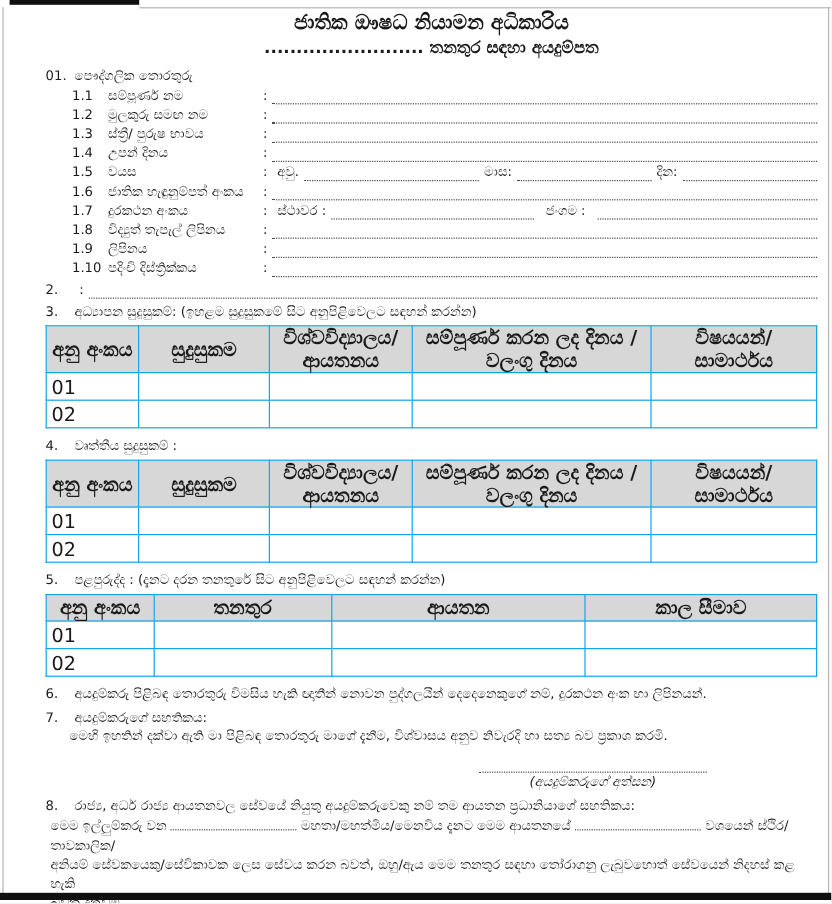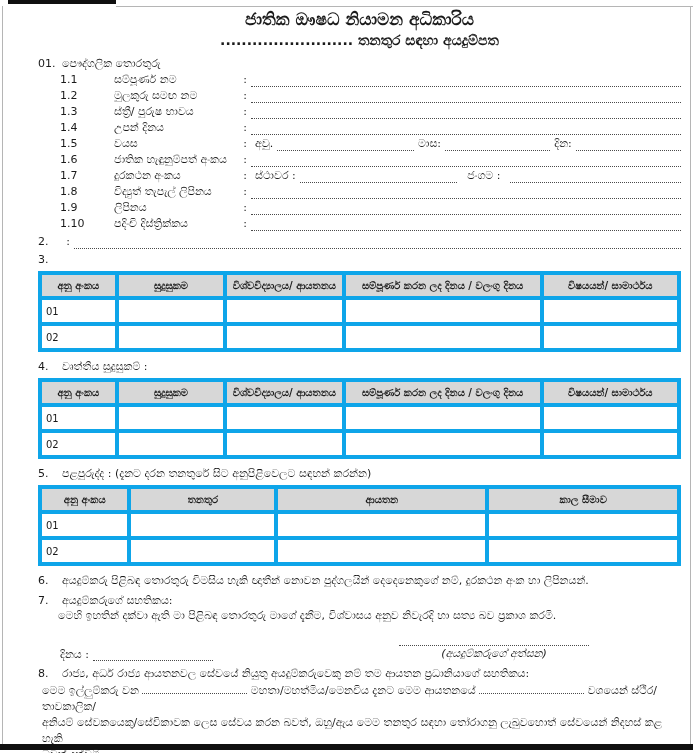--- a/index.html
+++ b/index.html
@@ -17,29 +17,29 @@
   .artifact-bottom { position:absolute; left:0; right:0; bottom:3px; height:6px; background:#101010; }
 
   .content { position:absolute; top:8px; left:38px; right:12px; }
 
   .title   { text-align:center; font-size:17px; font-weight:bold; line-height:22px; }
   .subtitle{ text-align:center; font-size:14px; font-weight:bold; line-height:20px; margin-bottom:5px; }
 
   .f-row { display:flex; align-items:flex-end; height:16px; font-size:11px; line-height:14px; }
   .sec-num { flex:0 0 24px; font-weight:normal; }
   .sub-num { flex:0 0 30px; margin-left:22px; }
-  .sub-label { flex:0 0 125px;margin-left:24px; }
+  .sub-label { flex:0 0 125px; }
   .colon { flex:0 0 12px; text-align:center; }
   .dotline { flex:1 1 auto; border-bottom:1px dotted #4a4a4a; height:13px; }
   .dot-fixed { border-bottom:1px dotted #4a4a4a; height:13px; display:inline-block; }
   .unit { flex:0 0 auto; padding:0 4px; }
   .plain { font-size:11px; line-height:15px; }
 
   table { border-collapse:collapse; width:100%; margin:4px 0 6px 0; table-layout:fixed; }
-  th, td { border:4px solid #0ea5e9; font-size:10px; padding:0 4px; }
+  th, td { border:1px solid #0ea5e9; font-size:16px; padding:0 4px; }
   th { background:#d7d7d7; font-weight:bold; height:21px; text-align:center; }
   td { height:22px; text-align:left; }
   td.rowno { padding-left:4px; }
 
   .sig-row7 { display:flex; align-items:flex-end; margin:10px 0 4px 0; font-size:11px; }
   .date-wrap { display:flex; align-items:flex-end; margin-left:22px; }
   .sig-block { text-align:center; font-size:11px; line-height:15px;font-style:italic; }
   .sig-line { border-bottom:1px dotted #4a4a4a; height:12px; }
   .sig7 { width:190px; margin-left:auto; margin-right:92px; }
   .sig8 { width:190px; margin-left:auto; margin-right:40px; margin-top:8px; }
@@ -155,20 +155,21 @@
     <div class="f-row">
       <span class="sec-num">2.</span>
       <span class="colon">:</span>
       <span class="dotline"></span>
     </div>
 
     <div class="spacer2"></div>
 
     <div class="f-row">
       <span class="sec-num">3.</span>
+      <span>අධ්‍යාපන සුදුසුකම්: (ඉහළම සුදුසුකමේ සිට අනුපිළිවෙලට සඳහන් කරන්න)</span>
     </div>
 
     <table>
       <colgroup>
           <col style="width:12%">
           <col style="width:17%">
           <col style="width:18.5%">
           <col style="width:31%">
           <col style="width:21.5%">
         </colgroup>
@@ -276,24 +277,20 @@
 
     <div class="spacer4"></div>
 
     <div class="f-row">
       <span class="sec-num">7.</span>
       <span>අයදුම්කරුගේ සහතිකය:</span>
     </div>
     <div class="plain" style="margin-left:20px">මෙහි ඉහතින් දක්වා ඇති මා පිළිබඳ තොරතුරු මාගේ දැනීම, විශ්වාසය අනුව නිවැරදි හා සත්‍ය බව ප්‍රකාශ කරමි.</div>
 
     <div class="sig-row7">
-      <div class="date-wrap">
-        <span>දිනය :</span>
-        <span class="dot-fixed" style="width:120px; margin-left:4px"></span>
-      </div>
       <div class="sig-block sig7">
         <div class="sig-line"></div>
         <div>(අයදුම්කරුගේ අත්සන)</div>
       </div>
     </div>
 
     <div class="f-row">
       <span class="sec-num">8.</span>
       <span>රාජ්‍ය, අර්ධ රාජ්‍ය ආයතනවල සේවයේ නියුතු අයදුම්කරුවෙකු නම් තම ආයතන ප්‍රධානියාගේ සහතිකය:</span>
     </div>

